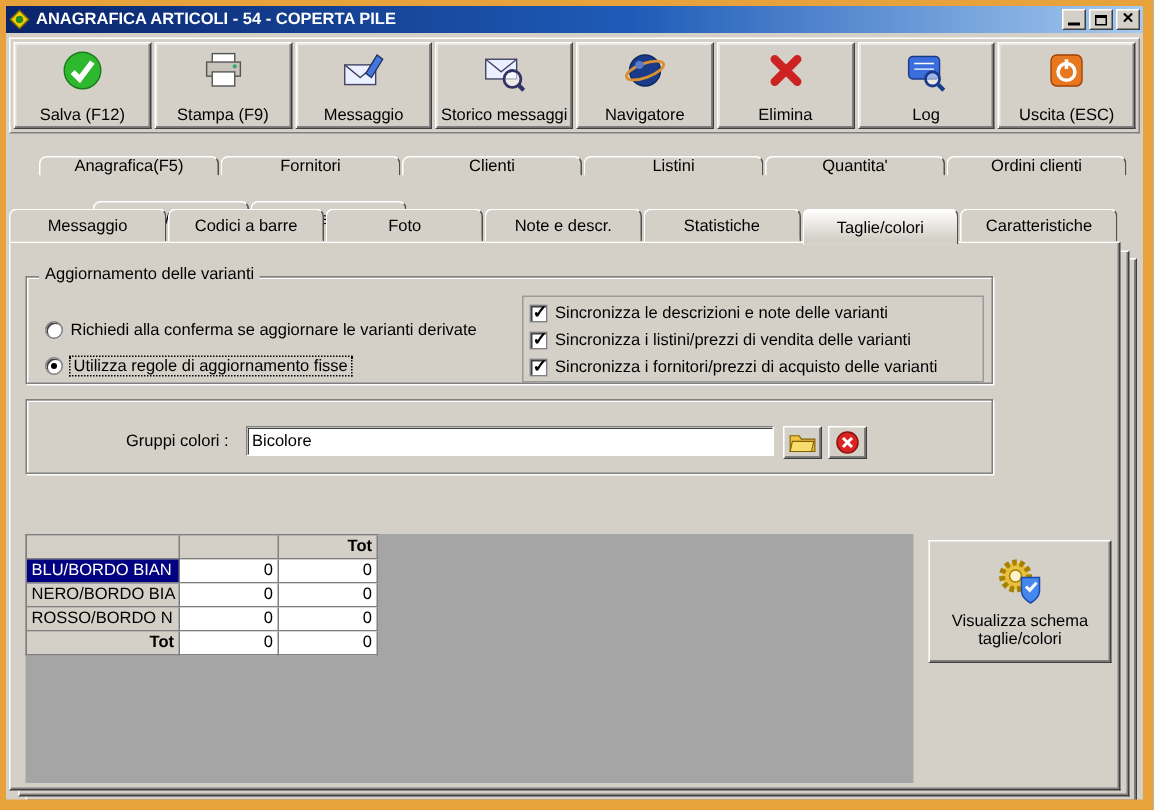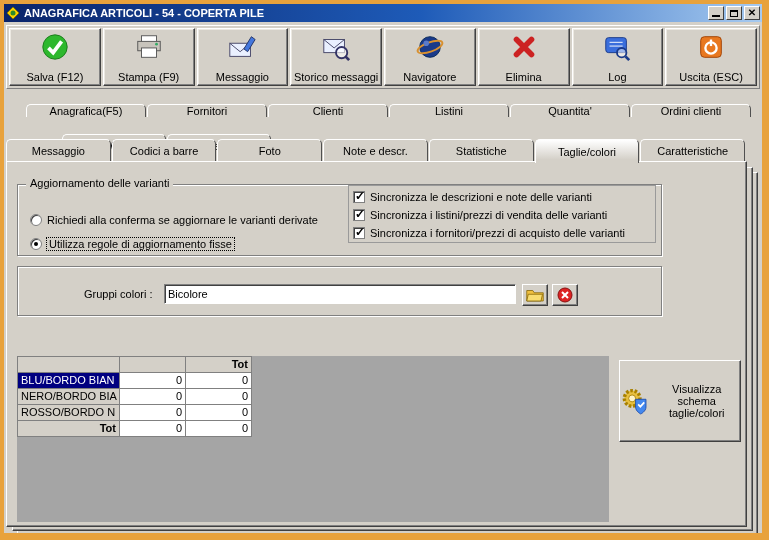--- a/index.html
+++ b/index.html
@@ -53,21 +53,21 @@
   .legend { position:absolute; top:-8px; left:8px; background:#D4D0C8; padding:0 4px; white-space:nowrap; }
   .gb-variants { left:10px; top:22px; width:645px; height:72px; }
   .gb-groups   { left:10px; top:104px; width:645px; height:50px; }
 
   .radio-row { position:absolute; display:flex; align-items:center; gap:5px; white-space:nowrap;margin-top:13px; }
   .radio { width:12px; height:12px; border-radius:50%; background:#fff; border:1px solid #808080;
     box-shadow:inset 1px 1px 0 #404040; position:relative; flex:0 0 auto; }
   .radio.checked::after { content:""; position:absolute; left:3px; top:3px; width:4px; height:4px; border-radius:50%; background:#000; }
   .focus-rect { outline:1px dotted #000; padding:0 2px; }
 
-  .check-panel { position:absolute; left:330px; top:0; width:308px; height:58px; border:1px solid #9a9a9a; padding:2px 4px; }
+  .check-panel { position:absolute; left:330px; top:12px; width:308px; height:58px; border:1px solid #9a9a9a; padding:2px 4px; }
   .check-row { display:flex; align-items:center; gap:5px; height:18px; white-space:nowrap; }
   .checkbox { width:12px; height:12px; background:#fff; border:1px solid #808080; box-shadow:inset 1px 1px 0 #404040;
     position:relative; flex:0 0 auto; }
   .checkbox.checked::after { content:"✓"; position:absolute; left:1px; top:-3px; font-size:12px; font-weight:bold; }
 
   .field-label { position:absolute; left:66px; top:21px; }
   .text-input { position:absolute; left:146px; top:17px; width:352px; height:20px; background:#fff;
     border:1px solid; border-color:#808080 #fff #fff #808080; box-shadow:inset 1px 1px 0 #404040;
     font-family:"Liberation Sans", sans-serif; font-size:11px; padding:0 3px; }
   .mini-btn { position:absolute; top:17px; width:26px; height:22px; background:#D4D0C8;
@@ -84,21 +84,21 @@
     overflow:hidden; white-space:nowrap; padding:0 3px; }
   .c-label { width:102px; background:#D4D0C8; }
   .c-num { width:66px; background:#fff; text-align:right; }
   .g-row.header .g-cell { background:#D4D0C8; }
   .hdr-tot { font-weight:bold; text-align:right; }
   .cell-selected { background:#000080 !important; color:#fff; }
   .lbl-tot { font-weight:bold; text-align:right; }
 
   .schema-btn { position:absolute; left:612px; top:198px; width:122px; height:82px; background:#D4D0C8;
     border:1px solid; border-color:#fff #404040 #404040 #fff; box-shadow:inset -1px -1px 0 #808080;
-    display:flex; flex-direction:row; align-items:center; justify-content:center; gap:4px;
+    display:flex; flex-direction:column; align-items:center; justify-content:center; gap:4px;
     font-family:"Liberation Sans", sans-serif; font-size:11px; cursor:default; text-align:center; }
   .schema-btn .lbl { width:100px; }
 </style>
 </head>
 <body>
 
 <div class="window">
 
   <div class="titlebar">
     <span class="app-icon">

